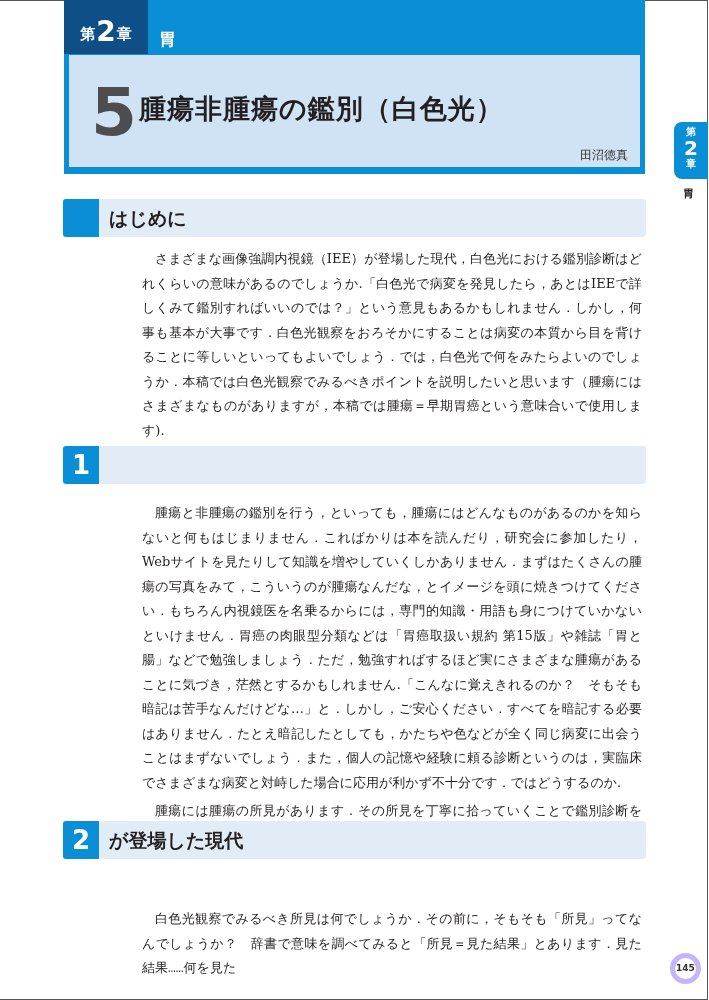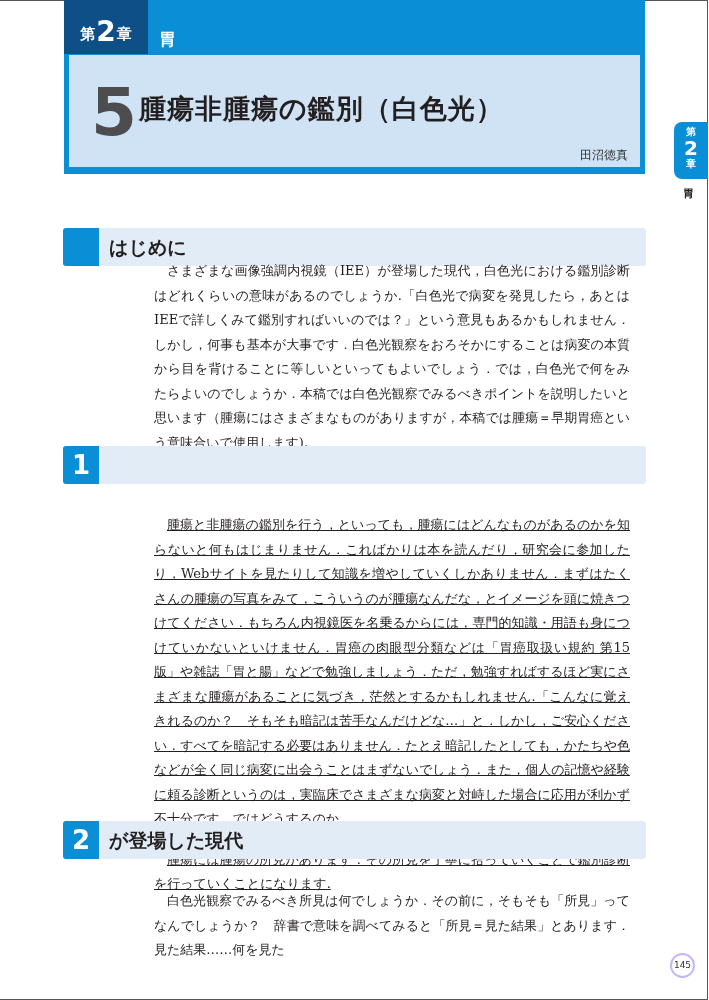--- a/index.html
+++ b/index.html
@@ -70,26 +70,26 @@
   }
   .sec-title {
     position: absolute; left: 46px; top: 0; line-height: 38px; color: #231f20;
     font-family: "DejaVu Sans", sans-serif; font-weight: bold; font-size: 19px;
   }
   
   .body {
     position: absolute; left: 138px; width: 508px;
     font-size: 13px; line-height: 24.5px; text-align: justify; color: #231f20;
   }
-  .body p { margin: 16px; text-indent: 1em; }
+  .body p { margin: 4px; text-indent: 1em; }
   .page-num {
     position: absolute; left: 670px; top: 953px; width: 21px; height: 21px;
-    border: 2px solid #c4b5fd; border-radius: 50%;
+    border: 5px solid #c4b5fd; border-radius: 50%;
     font-family: "DejaVu Sans", sans-serif; font-size: 9px; color: #333;
-    text-align: center; line-height: 21px;
+    text-align: center; line-height: 21px; font-weight: bold;
   }
 </style>
 </head>
 <body>
 
 <div class="frame"></div>
 
 <div class="chapter-header">
   <div class="chapter-tab">
     <span class="sm">第</span>
@@ -104,37 +104,37 @@
   </div>
 </div>
 
 <div class="side-tab">
   <span class="sm">第</span>
   <span class="big">2</span>
   <span class="sm2">章</span>
 </div>
 <div class="side-subject">胃</div>
 
-<div class="sec-head" style="top:199px;margin-top:29px;">
+<div class="sec-head" style="top:199px;">
   <div class="sec-badge"></div>
   <div class="sec-title">はじめに</div>
 </div>
 <div class="body" style="top:243px;">
   <p>さまざまな画像強調内視鏡（IEE）が登場した現代，白色光における鑑別診断はどれくらいの意味があるのでしょうか.「白色光で病変を発見したら，あとはIEEで詳しくみて鑑別すればいいのでは？」という意見もあるかもしれません．しかし，何事も基本が大事です．白色光観察をおろそかにすることは病変の本質から目を背けることに等しいといってもよいでしょう．では，白色光で何をみたらよいのでしょうか．本稿では白色光観察でみるべきポイントを説明したいと思います（腫瘍にはさまざまなものがありますが，本稿では腫瘍＝早期胃癌という意味合いで使用します).</p>
 </div>
 
 <div class="sec-head" style="top:446px;">
   <div class="sec-badge">1</div>
 </div>
-<div class="body" style="top:497px;text-decoration:underline;">
+<div class="body" style="top:497px;">
   <p>腫瘍と非腫瘍の鑑別を行う，といっても，腫瘍にはどんなものがあるのかを知らないと何もはじまりません．こればかりは本を読んだり，研究会に参加したり，Webサイトを見たりして知識を増やしていくしかありません．まずはたくさんの腫瘍の写真をみて，こういうのが腫瘍なんだな，とイメージを頭に焼きつけてください．もちろん内視鏡医を名乗るからには，専門的知識・用語も身につけていかないといけません．胃癌の肉眼型分類などは「胃癌取扱い規約 第15版」や雑誌「胃と腸」などで勉強しましょう．ただ，勉強すればするほど実にさまざまな腫瘍があることに気づき，茫然とするかもしれません.「こんなに覚えきれるのか？　そもそも暗記は苦手なんだけどな…」と．しかし，ご安心ください．すべてを暗記する必要はありません．たとえ暗記したとしても，かたちや色などが全く同じ病変に出会うことはまずないでしょう．また，個人の記憶や経験に頼る診断というのは，実臨床でさまざまな病変と対峙した場合に応用が利かず不十分です．ではどうするのか.</p>
   <p>腫瘍には腫瘍の所見があります．その所見を丁寧に拾っていくことで鑑別診断を行っていくことになります.</p>
 </div>
 
 <div class="sec-head" style="top:821px;">
   <div class="sec-badge">2</div>
   <div class="sec-title">が登場した現代</div>
 </div>
-<div class="body" style="top:873px;">
+<div class="body" style="top:904px;font-family:Liberation Mono, monospace;">
   <p>白色光観察でみるべき所見は何でしょうか．その前に，そもそも「所見」ってなんでしょうか？　辞書で意味を調べてみると「所見＝見た結果」とあります．見た結果……何を見た</p>
 </div>
 
 <div class="page-num">145</div>
 
 </body></html>

